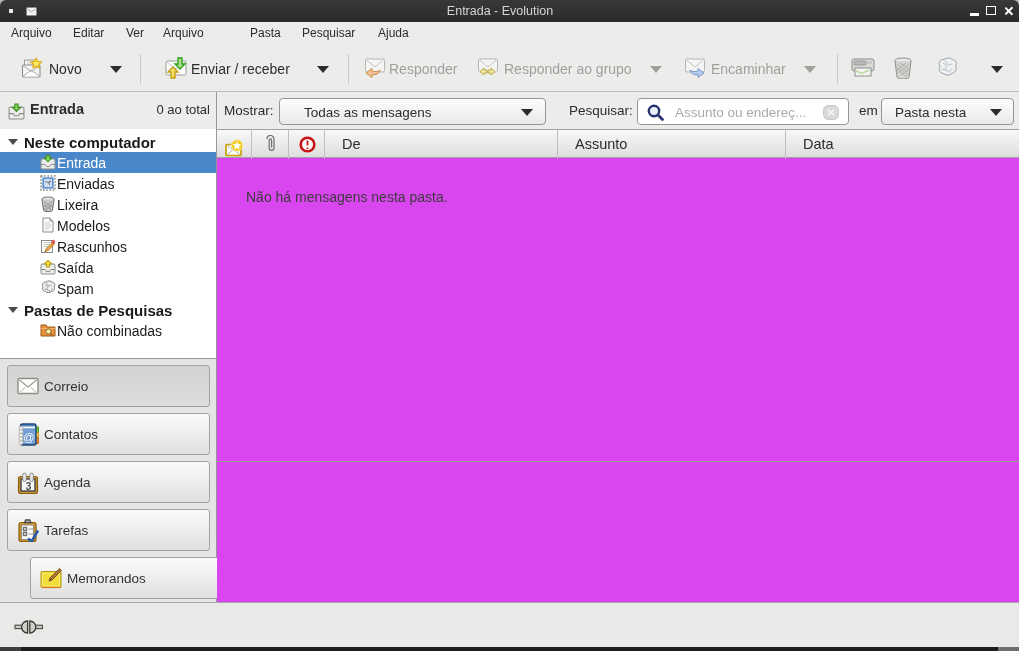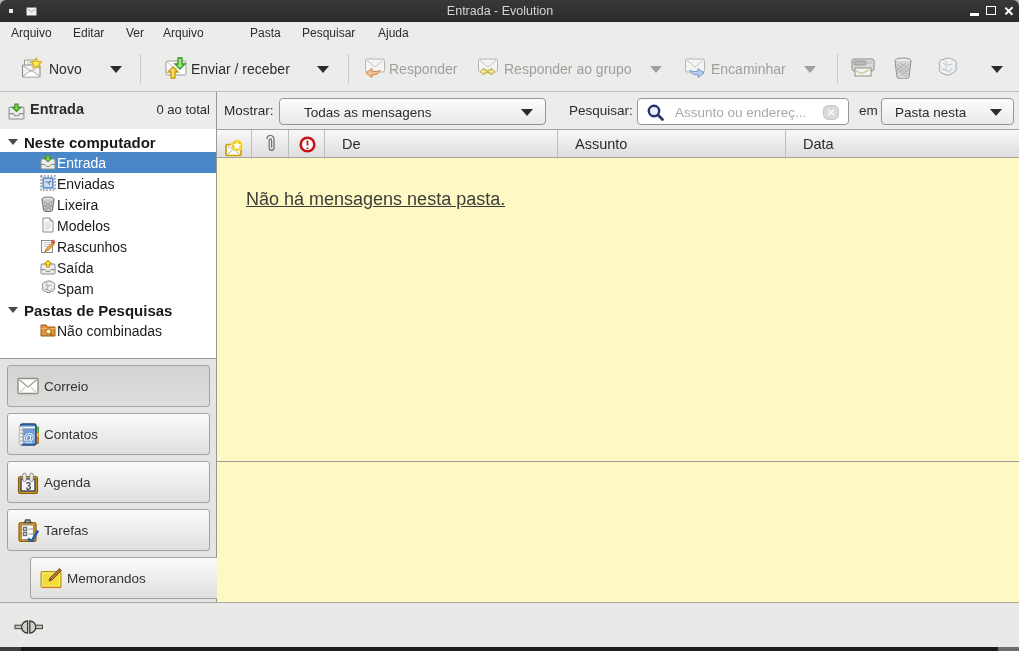--- a/index.html
+++ b/index.html
@@ -60,26 +60,26 @@
 
 #sidebtns { left:0; top:358px; width:217px; height:244px; background:#e4e4e2;
   border-top:1px solid #989896; border-right:1px solid #989896; }
 .sbtn { position:absolute; left:7px; width:203px; height:42px; border:1px solid #a3a3a1;
   border-radius:3px; background:linear-gradient(#fbfbfb,#dfdfdd); }
 .sbtn.pressed { background:linear-gradient(#d3d3d1,#dedddb); }
 .sbtn .txt { position:absolute; left:36px; top:13px; font-size:13.5px; color:#333; }
 .sbtn .icn { position:absolute; left:8px; top:8px; width:24px; height:24px; }
 
 
-#mainarea { left:217px; top:129px; width:802px; height:473px; background:#fef9c3; }
+#mainarea { left:217px; top:129px; width:802px; height:473px; background:#d946ef; }
 #colheader { position:absolute; left:0; top:0; width:802px; height:29px;
   background:linear-gradient(#f8f8f8,#dedede); border-top:1px solid #a2a2a2; border-bottom:1px solid #a2a2a2; }
 .hcell { position:absolute; top:0; height:29px; border-right:1px solid #bebebe; }
 .hcell span { position:absolute; top:6px; left:17px; font-size:14.5px; color:#2c2c2c; }
-#emptymsg { position:absolute; left:29px; top:60px; font-size:18px; color:#3c3c3c;text-decoration:underline; }
+#emptymsg { position:absolute; left:29px; top:60px; font-size:14px; color:#3c3c3c; }
 #splitline { position:absolute; left:0; top:332px; width:802px; height:1px; background:#9c9c9c; }
 
 
 #statusbar { left:0; top:602px; width:1019px; height:45px; background:#e9e9e7;
   border-top:1px solid #a9a9a7; }
 #taskbar { left:0; top:647px; width:1019px; height:4px; background:#1c1c1c; }
 #taskseg { left:0; top:647px; width:21px; height:4px; background:#3e3e3e; }
 </style>
 </head>
 <body>

